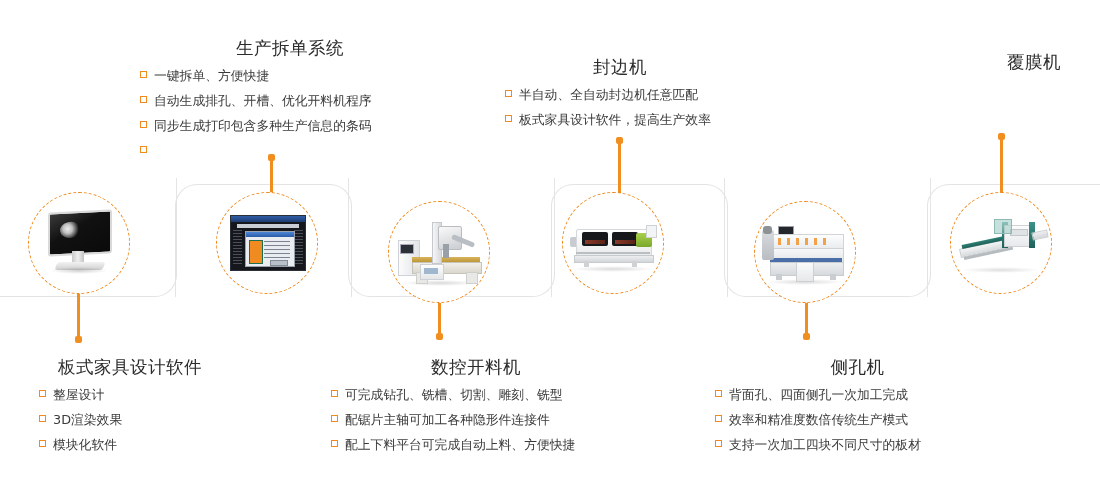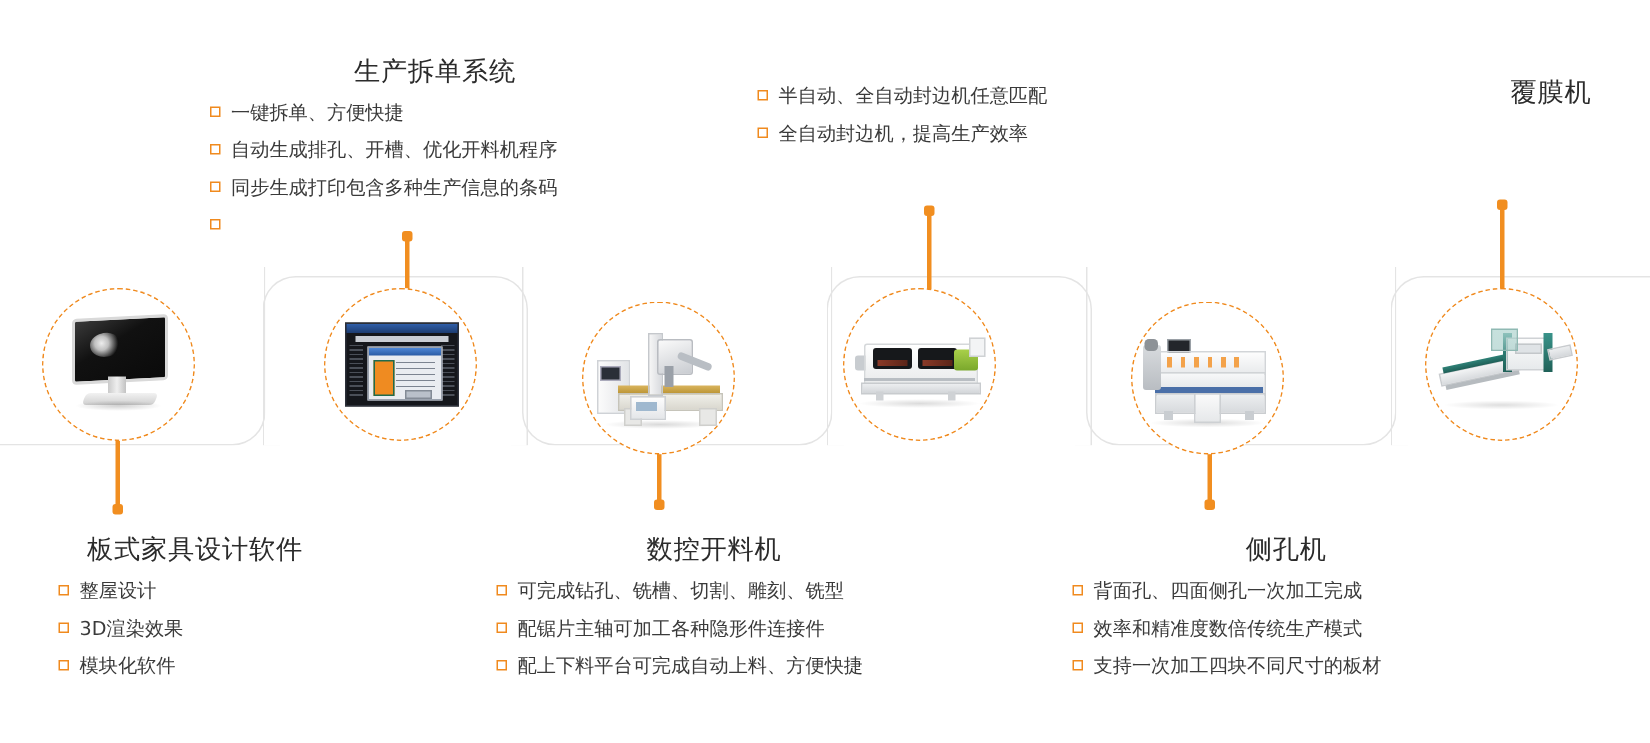--- a/index.html
+++ b/index.html
@@ -310,28 +310,29 @@
           <span class="bsq"></span>
           <span>同步生成打印包含多种生产信息的条码</span>
         </li>
       <li>
           <span class="bsq"></span>
         </li>
     </ul>
   </div>
 
   <div class="block ttl-c" style="left:505px;top:57px;width:230px;">
+    <h3>封边机</h3>
     <ul class="ttl-l">
       <li>
           <span class="bsq"></span>
           <span>半自动、全自动封边机任意匹配</span>
         </li>
       <li>
           <span class="bsq"></span>
-          <span>全自动封边机，提高生产效率</span>
+          <span>板式家具设计软件，提高生产效率</span>
         </li>
     </ul>
   </div>
 
   <div class="block ttl-c" style="left:928px;top:52px;width:212px;">
     <h3>覆膜机</h3>
   </div>
 
   <div class="block" style="left:12px;top:357px;width:190px;">
     <h3 class="ttl-l">板式家具设计软件</h3>

